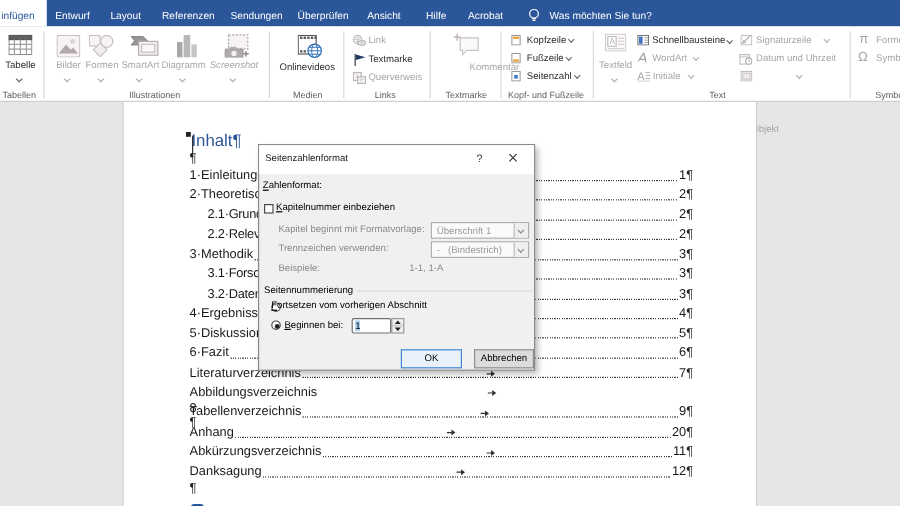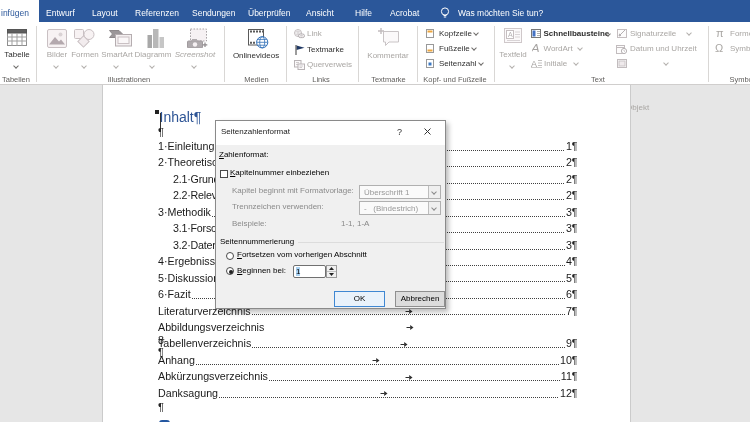--- a/index.html
+++ b/index.html
@@ -148,21 +148,21 @@
       <rect x="4" y="4" width="6.5" height="5.5" fill="#fbf9fa" stroke="#b9b4b6"></rect>
       <path d="M5.5 6 H9 M5.5 7.5 H8" stroke="#c5c0c2" stroke-width="0.8"></path>
     </svg>
     <span class="stxt grey" style="left:307px;top:37.5px;">Querverweis</span>
     <span class="glabel" style="left:321px;">Links</span>
 
     <svg class="abs" style="left:378px;top:6px;" width="22" height="20" viewBox="0 0 22 20">
       <path d="M5.5 3.5 H20.5 V14 H11 L7.5 17.5 V14 H5.5 Z" fill="#fbf9fa" stroke="#c9c4c6"></path>
       <path d="M3 0 V6 M0 3 H6" stroke="#c2bcbe" stroke-width="1.4"></path>
     </svg>
-    <span class="btxt grey" style="left:388px;top:29px;">Kommentar</span>
+    <span class="btxt grey" style="left:412px;top:29px;">Kommentar</span>
     <span class="glabel" style="left:388.5px;">Textmarke</span>
 
     <svg class="abs" style="left:426px;top:7px;" width="8" height="9" viewBox="0 0 8 9">
       <rect x="0.5" y="0.5" width="7" height="8" fill="#fff" stroke="#999"></rect>
       <rect x="1.5" y="1.5" width="5" height="2" fill="#eda63e"></rect>
     </svg>
     <span class="stxt dark" style="left:439px;top:7px;">Kopfzeile</span>
     <div class="chvd" style="left:474px;top:9px;"></div>
     <svg class="abs" style="left:426px;top:22px;" width="8" height="9" viewBox="0 0 8 9">
       <rect x="0.5" y="0.5" width="7" height="8" fill="#fff" stroke="#999"></rect>
@@ -185,21 +185,21 @@
       <path d="M11 4 H16 M11 6.5 H16 M11 9 H16 M3 12.5 H16" stroke="#d5cfd1" stroke-width="0.9"></path>
     </svg>
     <span class="btxt grey" style="left:513px;top:28px;">Textfeld</span>
     <div class="chvd" style="left:510px;top:41.5px;border-color:#b3b0ad;"></div>
 
     <svg class="abs" style="left:531px;top:7px;" width="10" height="9" viewBox="0 0 10 9">
       <rect x="0.5" y="0.5" width="9" height="8" fill="#fff" stroke="#777"></rect>
       <rect x="1.5" y="1.5" width="3" height="6" fill="#4472c4"></rect>
       <path d="M6 2.5 H9 M6 4.5 H9 M6 6.5 H9" stroke="#9a9a9a" stroke-width="0.8"></path>
     </svg>
-    <span class="stxt dark" style="left:543.5px;top:7px;font-weight:bold;">Schnellbausteine</span>
+    <span class="stxt dark" style="left:543.5px;top:7px;">Schnellbausteine</span>
     <div class="chvd" style="left:606px;top:10px;"></div>
 
     <svg class="abs" style="left:532px;top:22px;" width="9" height="8" viewBox="0 0 9 8">
       <path d="M1 8 L4.5 0 L8 8 M2.5 5.5 H6.5" stroke="#a5a2a0" stroke-width="1.1" fill="none" transform="skewX(-12)"></path>
     </svg>
     <span class="stxt grey" style="left:543.5px;top:22px;">WordArt</span>
     <div class="chvd" style="left:578px;top:24px;border-color:#b3b0ad;"></div>
 
     <svg class="abs" style="left:531px;top:37px;" width="11" height="9" viewBox="0 0 11 9">
       <text x="0" y="8" font-size="9" fill="#a5a2a0" font-family="Liberation Sans">A</text>
@@ -332,21 +332,21 @@
         <span class="arr" style="left:241.5px;">
           <svg width="8" height="7" viewBox="0 0 8 7" style="display:block;">
             <path d="M0.5 3.5 H4.5" stroke="#2e2e2e" stroke-width="1"></path>
             <path d="M4.2 1 L7.5 3.5 L4.2 6 Z" fill="#2e2e2e"></path>
           </svg>
         </span>
       </div>
       <div class="tline" style="left:158px;top:353.85px;width:419.5px;">
         <span style="white-space:nowrap;">Anhang</span>
         <span class="lead"></span>
-        <span class="num">10</span>
+        <span class="num">20</span>
         <span class="pil">¶</span>
         <span class="arr" style="left:213.5px;">
           <svg width="8" height="7" viewBox="0 0 8 7" style="display:block;">
             <path d="M0.5 3.5 H4.5" stroke="#2e2e2e" stroke-width="1"></path>
             <path d="M4.2 1 L7.5 3.5 L4.2 6 Z" fill="#2e2e2e"></path>
           </svg>
         </span>
       </div>
       <div class="tline" style="left:158px;top:370.29999999999995px;width:419.5px;">
         <span style="white-space:nowrap;">Abkürzungsverzeichnis</span>
@@ -409,21 +409,21 @@
         </div>
     </div>
 
     <span class="abs greyt" style="left:16px;top:97.5px;">Beispiele:</span>
     <span class="abs greyt" style="left:125px;top:97.5px;">1-1, 1-A</span>
 
     <span class="abs" style="left:4px;top:116px;">Seitennummerierung</span>
     <div class="abs" style="left:82px;top:121px;width:146px;height:1px;background:#dcdcdc;"></div>
 
     <div class="abs" style="left:10px;top:131px;width:8px;height:8px;border:1px solid #4a4a4a;border-radius:50%;background:#fff;"></div>
-    <span class="abs" style="left:21px;top:129px;text-align:right;"><u>F</u>ortsetzen vom vorherigen Abschnitt</span>
+    <span class="abs" style="left:10px;top:129px;text-align:right;"><u>F</u>ortsetzen vom vorherigen Abschnitt</span>
 
     <div class="abs" style="left:10px;top:146px;width:8px;height:8px;border:1px solid #4a4a4a;border-radius:50%;background:#fff;"></div>
     <div class="abs" style="left:13px;top:149px;width:4px;height:4px;border-radius:50%;background:#222;"></div>
     <span class="abs" style="left:21px;top:145px;"><u>B</u>eginnen bei:</span>
     <div class="combo" style="left:77px;top:144px;width:33px;height:13px;border-radius:2px;">
       <span class="abs" style="left:2px;top:1px;background:#abd3f3;">1</span>
     </div>
     <div class="abs" style="left:110px;top:144px;width:11px;height:13px;background:#f0f0f0;border:1px solid #9a9a9a;">
       <svg width="9" height="11" viewBox="0 0 9 11" style="position:absolute;left:0;top:0;">
         <path d="M4.5 1 L7 4 H2 Z" fill="#222"></path>

